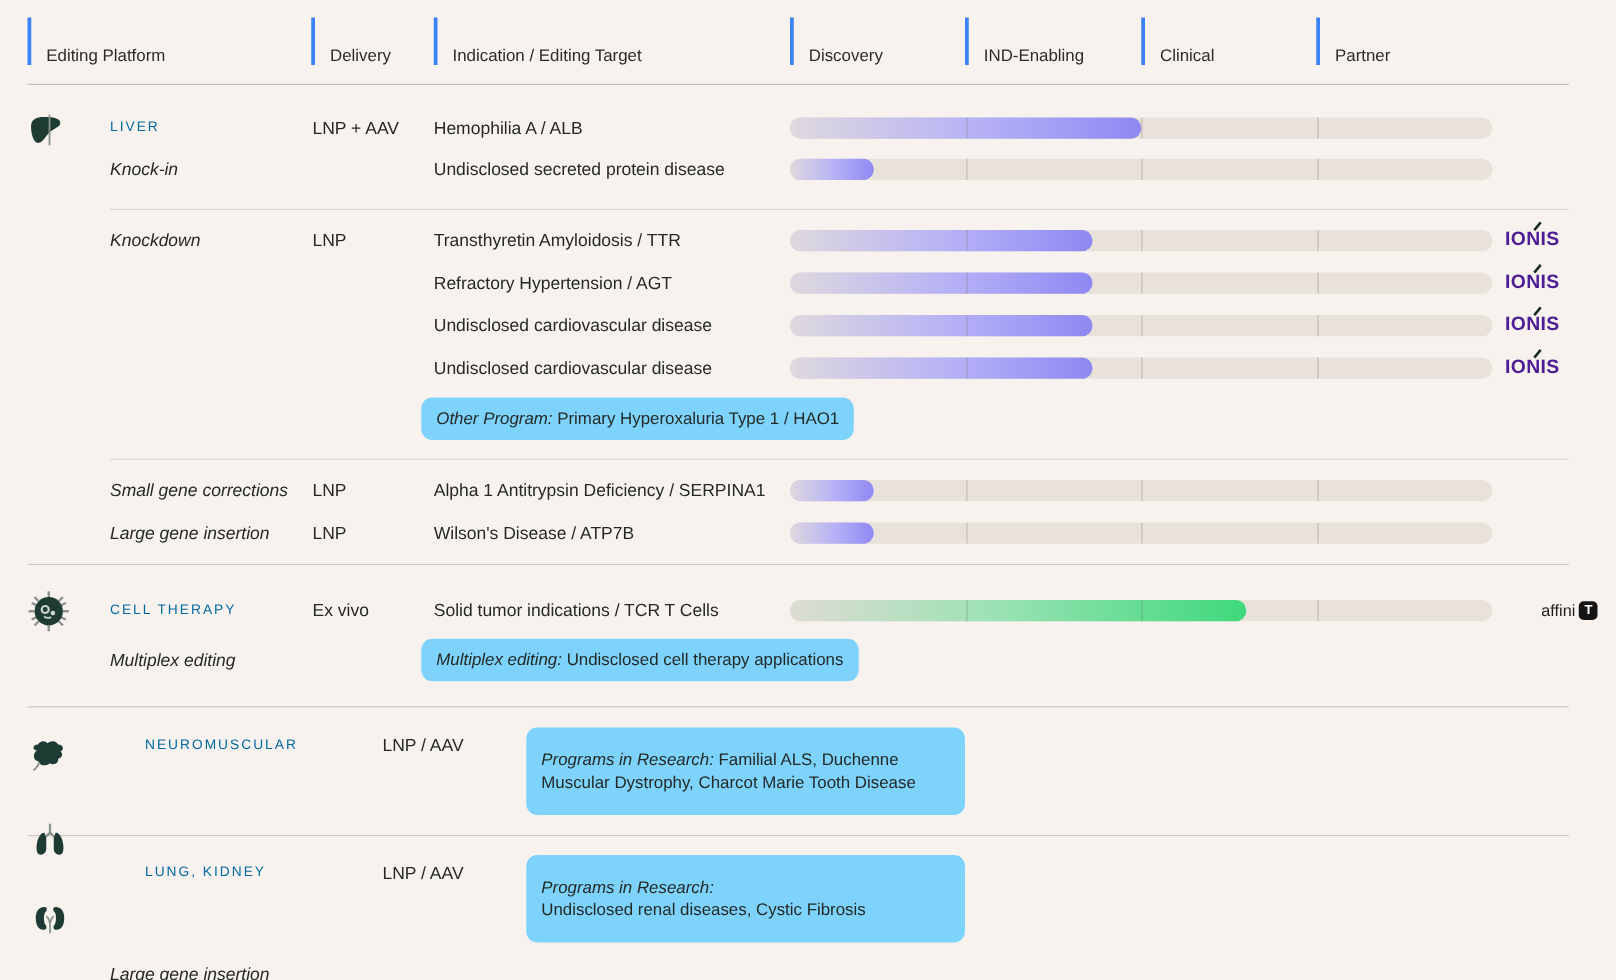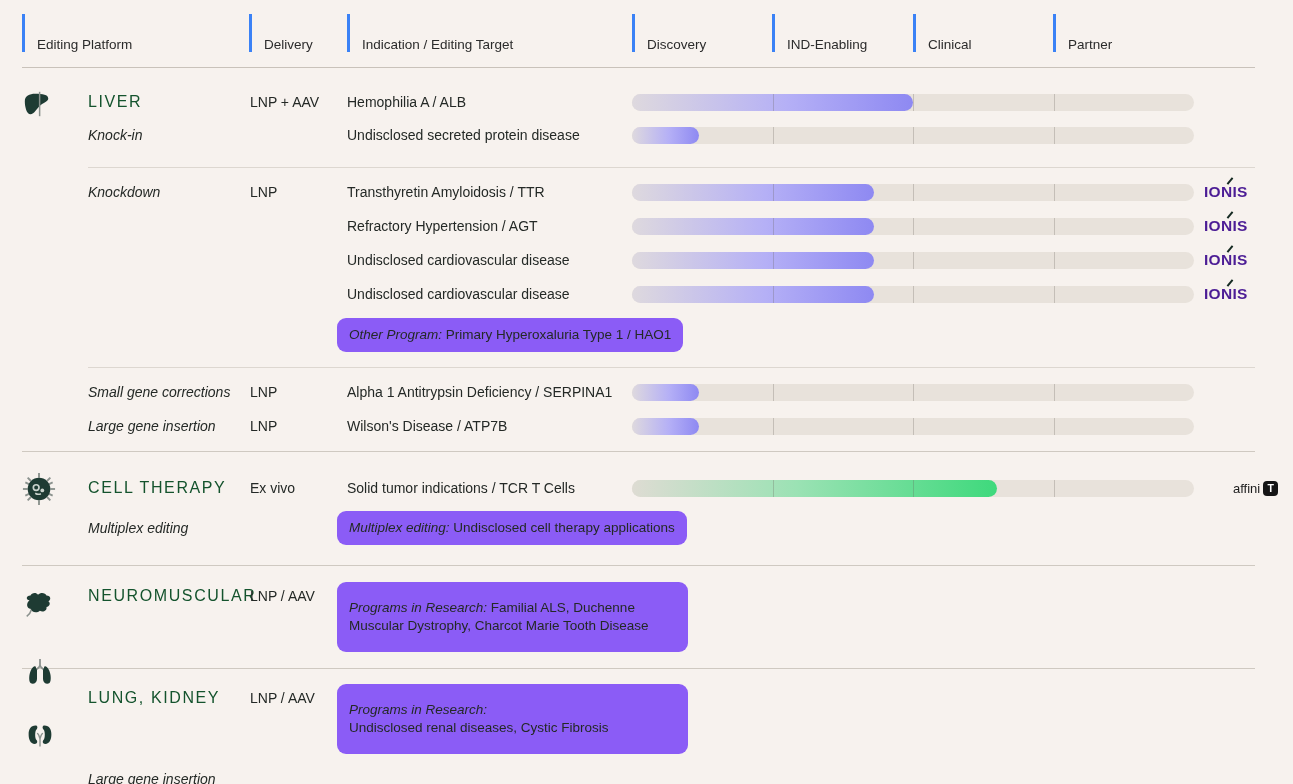--- a/index.html
+++ b/index.html
@@ -12,30 +12,30 @@
   
   .hd{display:grid;grid-template-columns:227px 98px 285px 140px 141px 140px 143px 59px;
       height:60px;padding-bottom:7px;border-bottom:1px solid #c9c2ba;}
   .hcell{border-left:3px solid #3b82f6;height:38px;margin-top:14px;
          display:flex;align-items:flex-end;padding-left:12px;
          font-size:13.5px;color:#2b2b2b;white-space:nowrap;}
   
   .body{padding-top:16px;}
   .prow{display:grid;grid-template-columns:66px 162px 97px 285px 562px 61px;
         align-items:center;height:34px;}
-  .prow.tall{height:auto;align-items:start;margin-top:2px;}
+  .prow.tall{height:auto;align-items:start;margin-top:2px;gap:28px;}
   .prow.tall .cell-text{padding-top:5px;line-height:18px;}
   .cell-text{white-space:nowrap;}
-  .plat-title{font-size:16px;letter-spacing:1.6px;color:#14532d;}
+  .plat-title{font-size:11px;letter-spacing:1.6px;color:#0369a1;}
   .plat-sub{font-style:italic;}
   .icon-cell{position:relative;height:100%;}
   .icon-cell svg{display:block;}
   .note-row{margin-top:7px;height:auto;}
   .note-box{
-    background:#8b5cf6;border-radius:9px;padding:7px 12px;margin-left:-10px;
+    background:#7dd3fc;border-radius:9px;padding:7px 12px;margin-left:-10px;
     font-size:13.5px;line-height:20px;width:max-content;max-width:364px;box-sizing:border-box;
   }
   .note-box.two-line{width:351px;line-height:18px;padding:17px 12px;}
   .note-prefix{font-style:italic;}
   
   .sub-div{border-top:1px solid #ddd7d0;margin:15px 0 7px 66px;}
   .sec-div{border-top:1px solid #cfc9c1;}
   .sec-div.d1{margin:8px 0 18px 0;}
   .sec-div.d2{margin:20px 0 16px 0;}
   .sec-div.d3{margin:16px 0 15px 0;}

